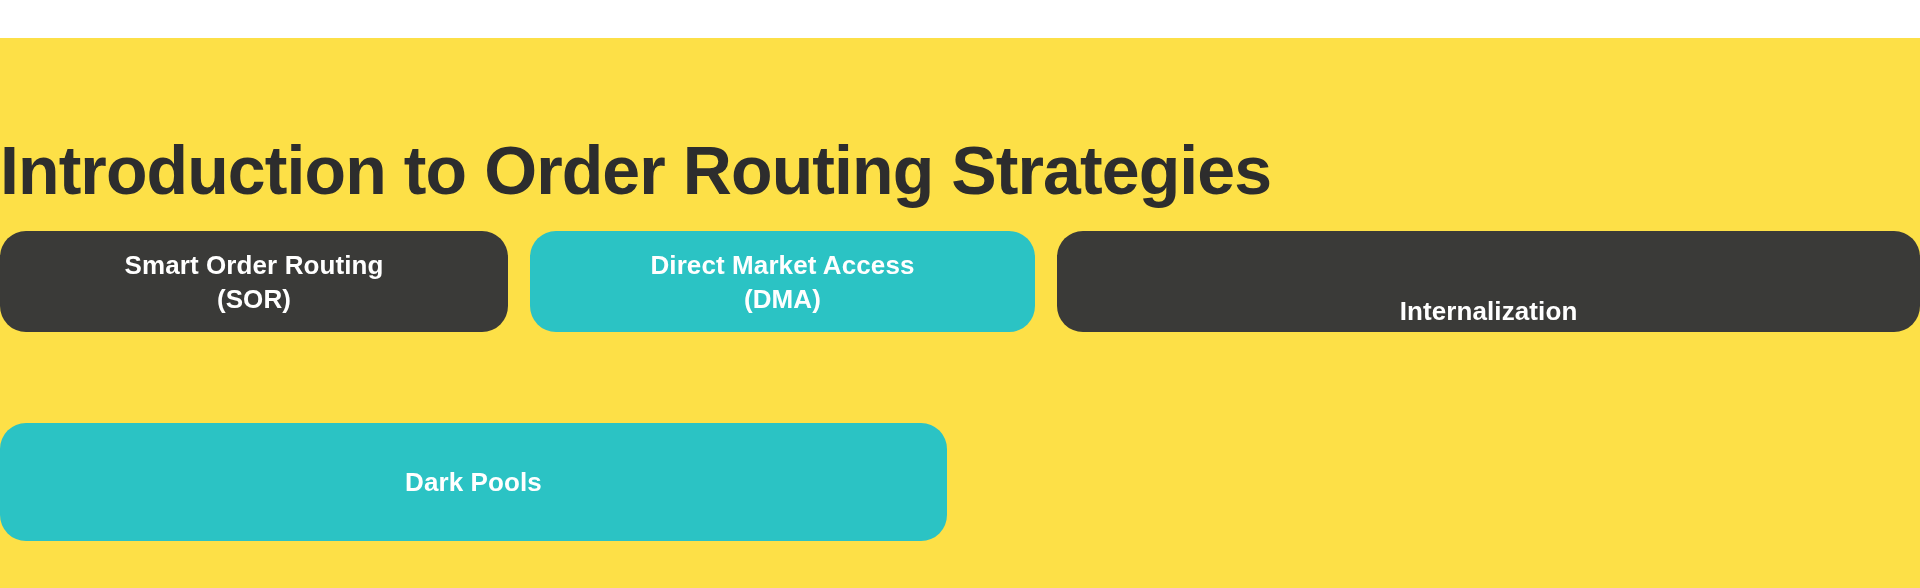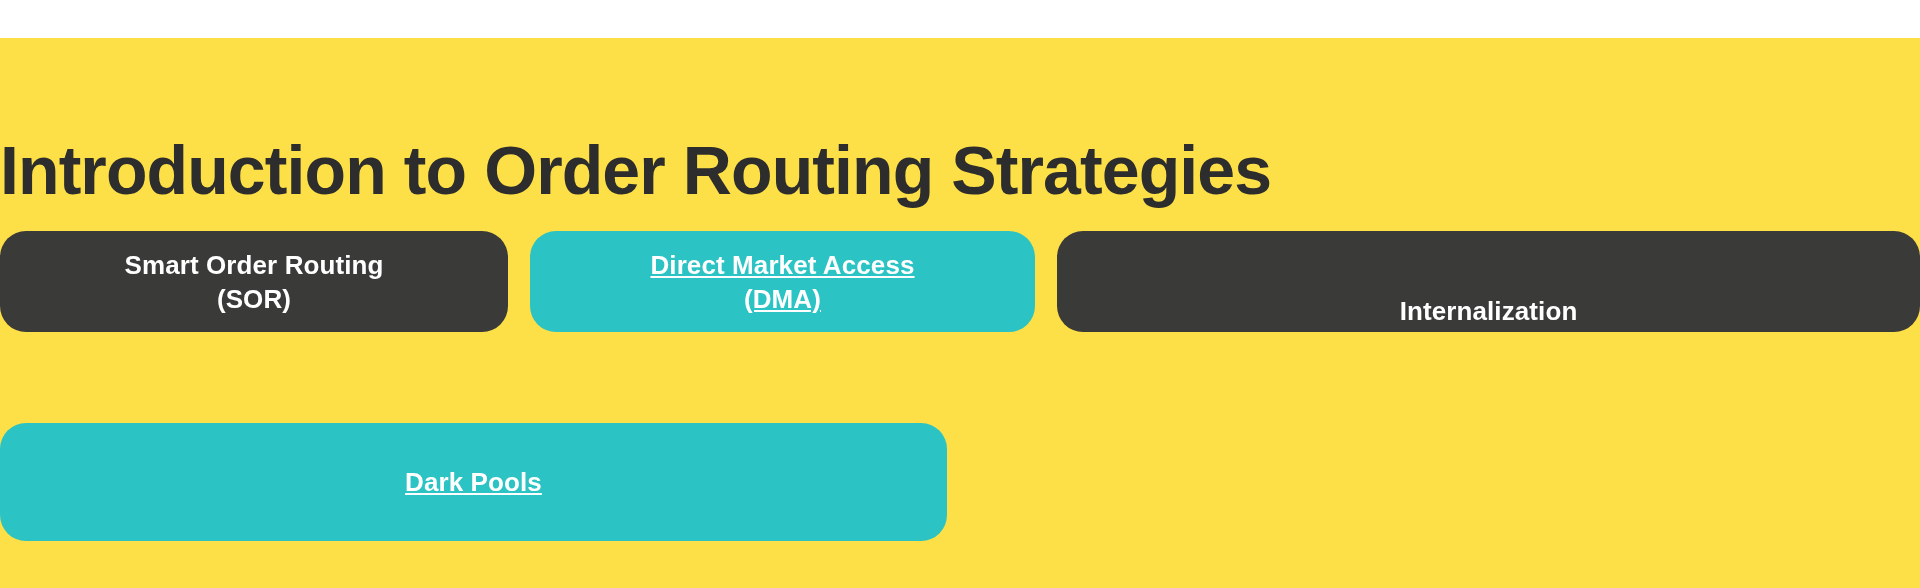--- a/index.html
+++ b/index.html
@@ -70,21 +70,21 @@
     padding: 4px 22px;
     color: #ffffff;
     font-size: 26px;
     line-height: 34px;
     font-weight: 700;
     letter-spacing: 0.1px;
     overflow: hidden;
   }
 
   .card.dark  { background: #3a3a38; }
-  .card.teal  { background: #2bc3c4; text-decoration: underline; }
+  .card.teal  { background: #2bc3c4; }
 
   
   .row-one .card:nth-child(1) { width: 508px; }
   .row-one .card:nth-child(2) { width: 505px; }
   .row-one .card:nth-child(3) { width: 863px; align-items: flex-end; }
 
   
   .row-two .card:nth-child(1) { width: 947px; }
   .row-two .card:nth-child(2) { width: 947px; }
 

